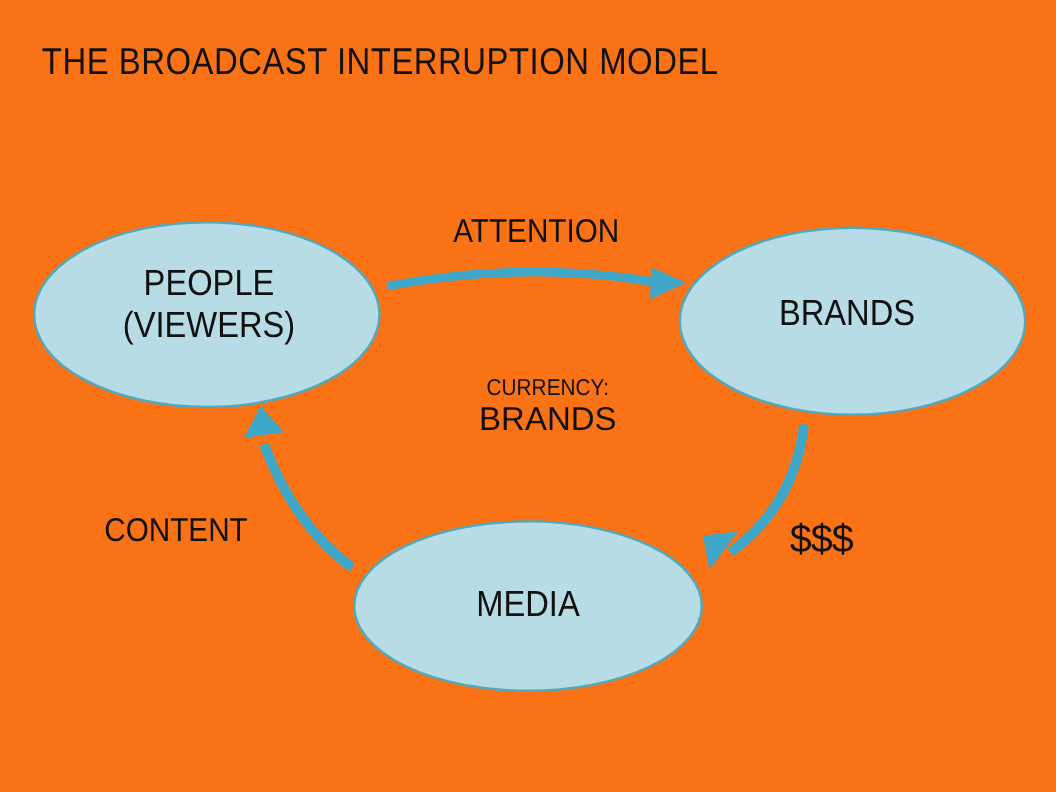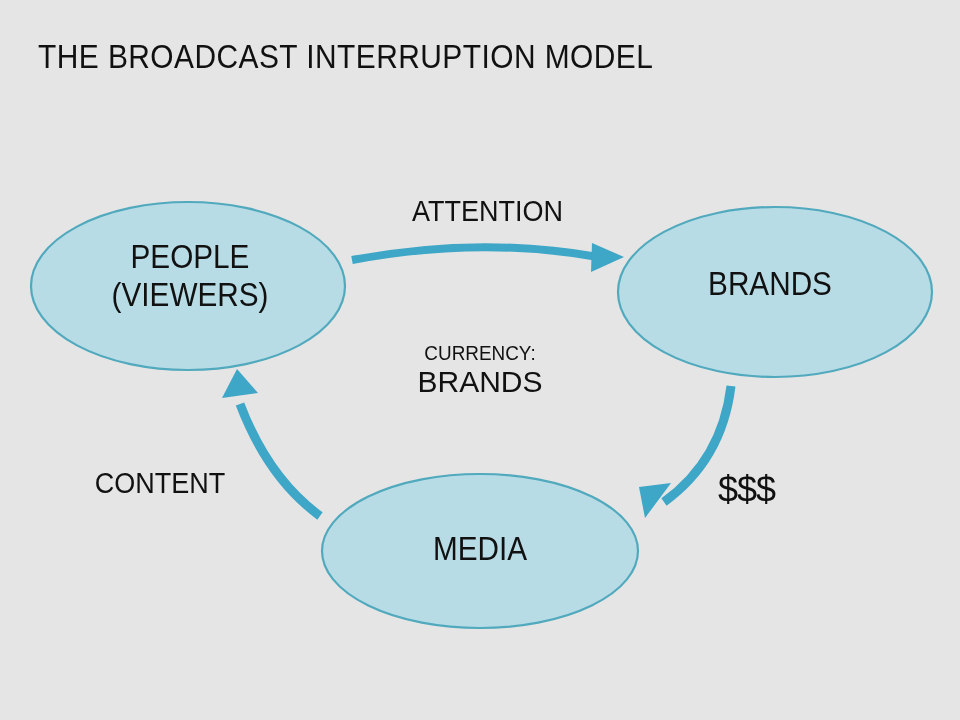--- a/index.html
+++ b/index.html
@@ -11,21 +11,21 @@
     width: 960px;
     height: 720px;
     overflow: hidden;
     font-family: "Liberation Sans", sans-serif;
   }
 
   #slide {
     position: relative;
     width: 960px;
     height: 720px;
-    background: #e5e5e5;
+    background: #f97316;
   }
 
   
   #slide-title {
     position: absolute;
     left: 38px;
     top: 36px;
     font-family: "Liberation Sans Narrow", "Liberation Sans", sans-serif;
     font-size: 34px;
     line-height: 40px;
@@ -96,21 +96,21 @@
     letter-spacing: -1px;
   }
 
   #label-people  { left: 40px;  top: 238px; width: 300px; }
   #label-brands  { left: 620px; top: 265px; width: 300px; }
   #label-media   { left: 330px; top: 530px; width: 300px; }
 
   #label-attention { left: 355px; top: 194px; width: 265px; }
   #label-content   { left: 60px;  top: 466px; width: 200px; }
 
-  #label-currency-block { left: 380px; top: 340px; width: 200px; text-align: center; }
+  #label-currency-block { left: 398px; top: 340px; width: 200px; text-align: center; }
   #label-currency-block .small { display: block; }
 
   #label-money { left: 718px; top: 470px; width: 110px; text-align: left; }
 </style>
 </head>
 <body>
 
 <div id="slide">
 
   <div id="slide-title">THE BROADCAST INTERRUPTION MODEL</div>

